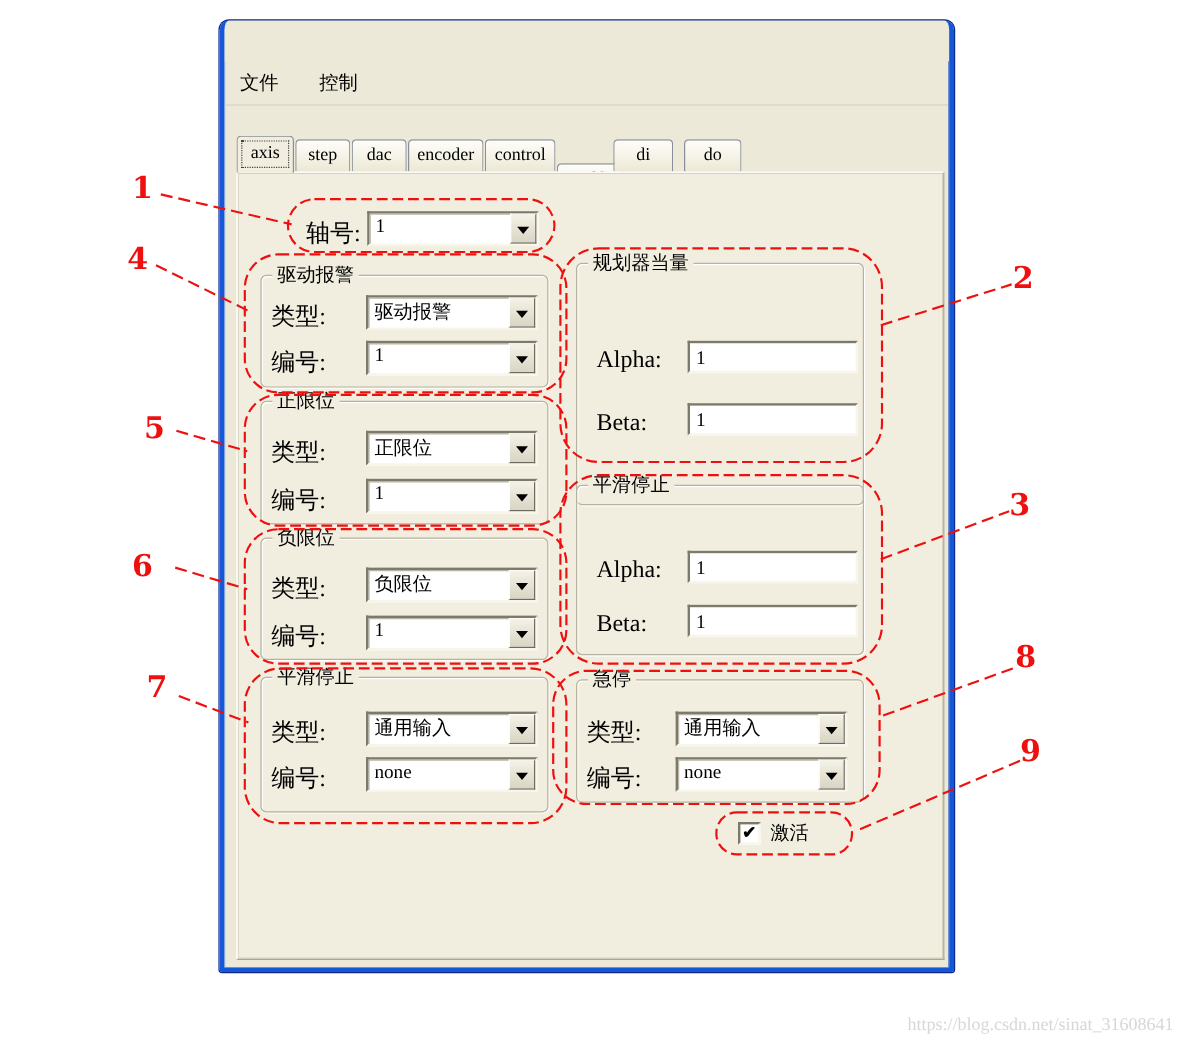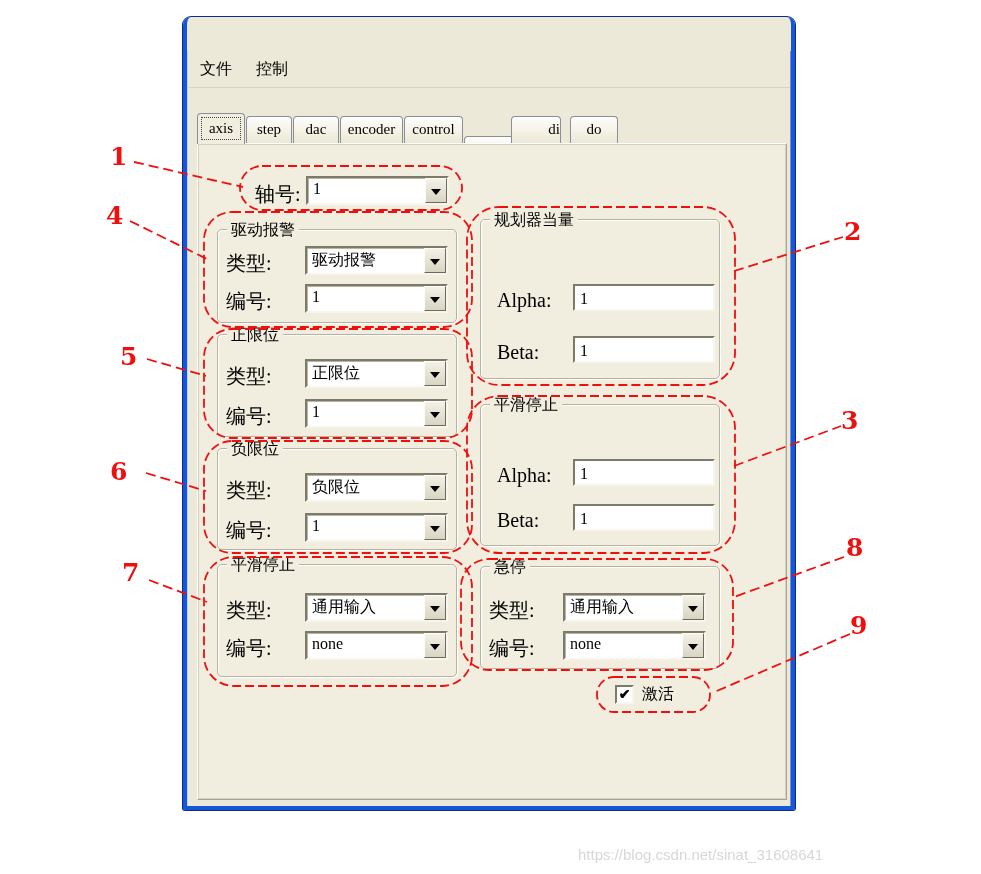--- a/index.html
+++ b/index.html
@@ -45,21 +45,21 @@
     border-left:1px solid #b9d3f5; border-right:1px solid #6f8fce;
   }
   #win .side-borders {
     position:absolute; inset:0; border-radius:8px 8px 2px 2px; pointer-events:none;
     border:4px solid #1557d8; border-top:none;
   }
 
   
   .menubar {
     position:absolute; left:0; right:0; top:0; height:37px;
-    display:flex; align-items:center; gap:18px; padding-left:9px;
+    display:flex; align-items:center; gap:28px; padding-left:9px;
     border-bottom:1px solid #d8d4c2;
     font-size:16px;
   }
   .menu-item { padding:2px 3px; cursor:default; }
 
   
   .tab {
     position:absolute; height:27px; top:65px;
     background:linear-gradient(180deg,#fdfdfa 0%,#f4f1e4 60%,#ece8d6 100%);
     border:1px solid #8a8e99; border-bottom:none;
@@ -141,23 +141,23 @@
     position:absolute; z-index:21; color:#ee0f0f; font-weight:bold; font-size:25px;
     font-family:"DejaVu Serif","Liberation Serif",serif; pointer-events:none;
   }
 
   
   .caption {
     position:absolute; left:196px; top:830px; width:530px; text-align:center;
     font-size:20px; font-weight:600; letter-spacing:1px;
   }
   .watermark {
-    position:absolute; right:3px; top:846px; width:400px; 
+    position:absolute; right:3px; top:846px; width:400px; text-align:right;
     color:#d7d7d7; font-size:15px;
-    font-family:Liberation Sans, sans-serif;
+    font-family:Liberation Serif, serif;
   }
 </style>
 </head>
 <body>
 
 <div id="stage">
 
   <div id="win">
 
     <div class="win-body">
@@ -169,21 +169,21 @@
 
       <div class="tab selected" style="left:9px; width:48px;">
         <span>axis</span>
         <span class="focus-dots"></span>
       </div>
       <div class="tab" style="left:58px;  width:46px;"><span>step</span></div>
       <div class="tab" style="left:105px; width:46px;"><span>dac</span></div>
       <div class="tab" style="left:152px; width:63px;"><span>encoder</span></div>
       <div class="tab" style="left:216px; width:59px;"><span>control</span></div>
       <div class="tab" style="left:276px; width:54px;margin-top:20px;"><span>profile</span></div>
-      <div class="tab" style="left:323px; width:50px;text-align:right;"><span>di</span></div>
+      <div class="tab" style="left:323px; width:50px;"><span>di</span></div>
       <div class="tab" style="left:382px; width:48px;"><span>do</span></div>
 
       <div class="panel">
 
         <span class="lbl" style="left:57px; top:37px;">轴号:</span>
         <div class="combo" style="left:108px; top:32px; width:143px;">
           <span class="val">1</span>
           <span class="dd-btn"></span>
         </div>
 
@@ -236,21 +236,21 @@
             <span class="val">通用输入</span>
             <span class="dd-btn"></span>
           </div>
           <span class="lbl" style="left:8px; top:70px;">编号:</span>
           <div class="combo" style="left:87px; top:66px; width:143px;">
             <span class="val">none</span>
             <span class="dd-btn"></span>
           </div>
         </div>
 
-        <div class="groupbox" style="left:282px; top:75px; width:240px; height:160px;">
+        <div class="groupbox" style="left:282px; top:75px; width:240px; height:202px;">
           <span class="legend">规划器当量</span>
           <span class="lbl" style="left:16px; top:69px;">Alpha:</span>
           <input class="txt" style="left: 92px; top: 64px;" value="1">
           <span class="lbl" style="left:16px; top:121px;">Beta:</span>
           <input class="txt" style="left: 92px; top: 116px;" value="1">
         </div>
 
         <div class="groupbox" style="left:282px; top:260px; width:240px; height:142px;">
           <span class="legend">平滑停止</span>
           <span class="lbl" style="left:16px; top:59px;">Alpha:</span>

